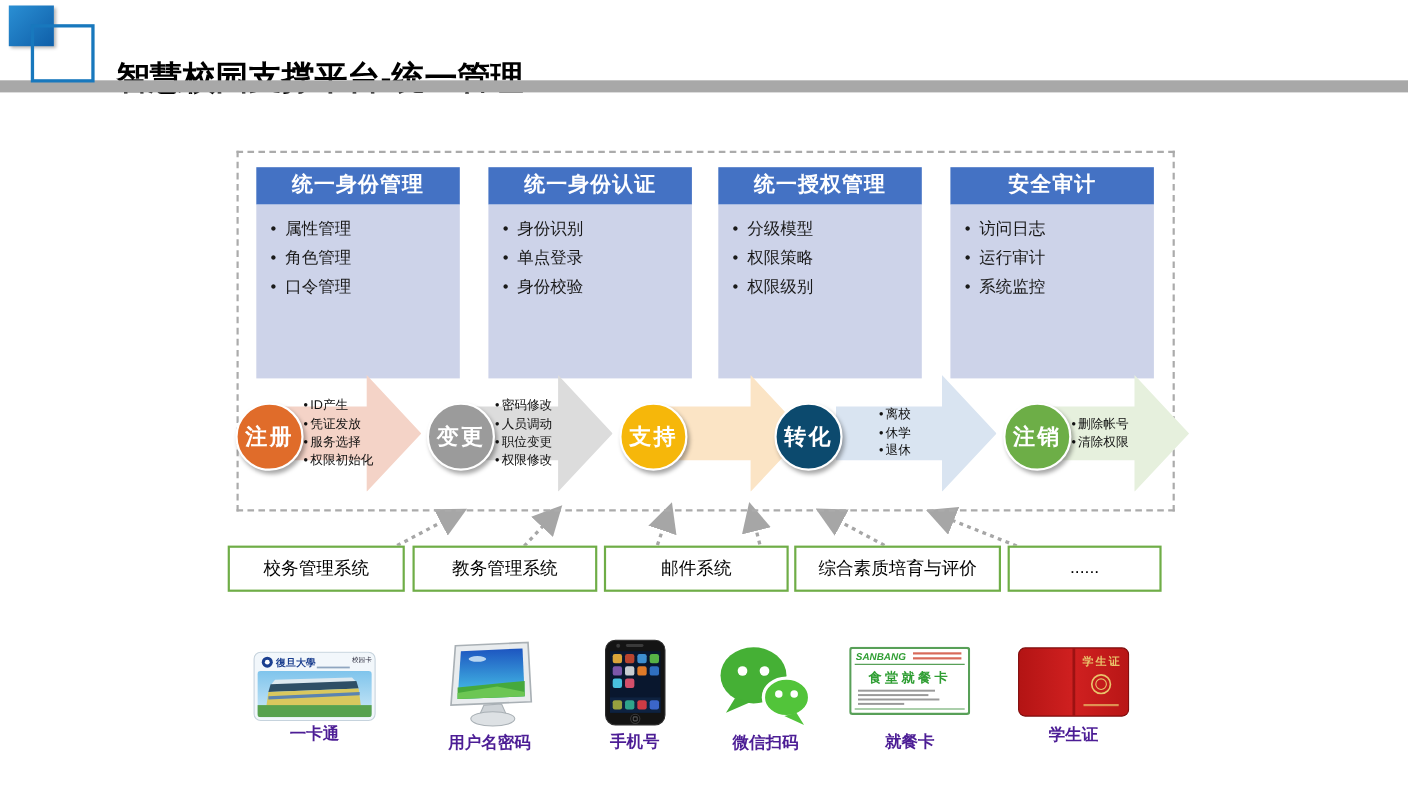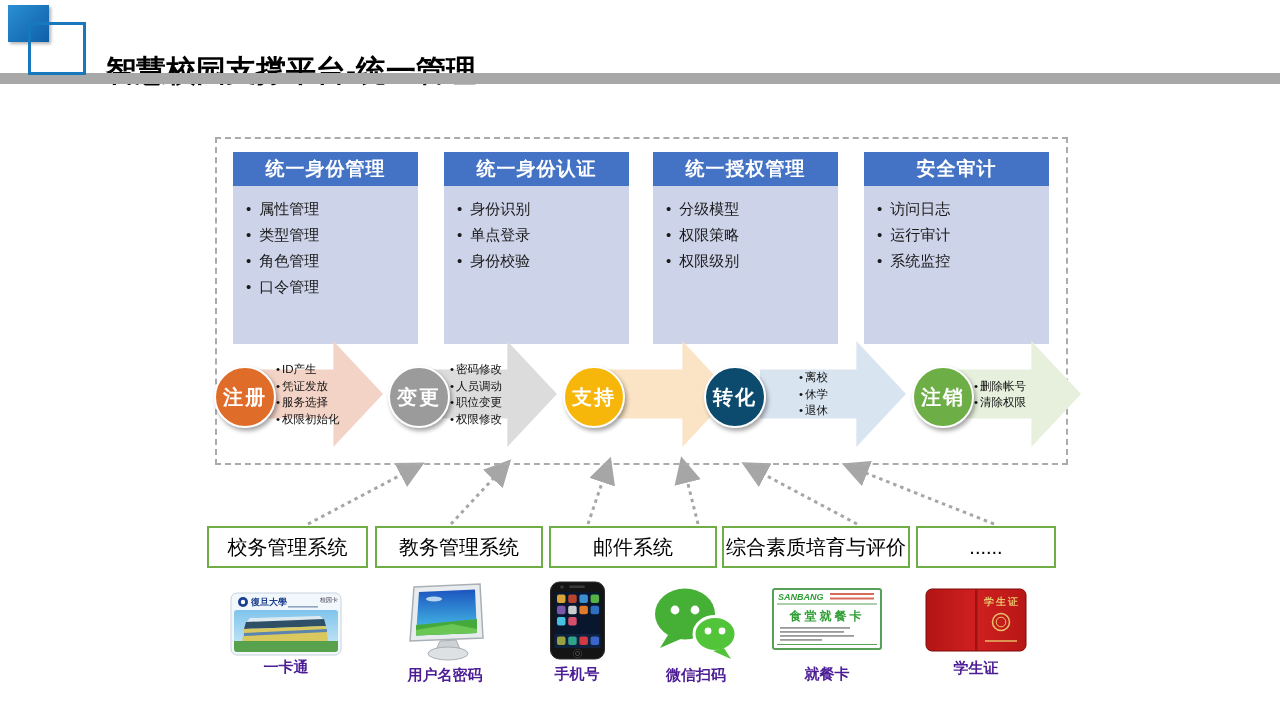--- a/index.html
+++ b/index.html
@@ -34,22 +34,22 @@
       justify-content:center;color:#fff;font-size:20px;font-weight:bold;letter-spacing:2px;}
   .flow-items{top:342px;height:104px;width:112px;display:flex;flex-direction:column;
       justify-content:center;z-index:2;}
   .flow-items div{font-size:11.5px;line-height:16.5px;color:#111;white-space:nowrap;}
   .flow-items div::before{content:"•";margin-right:2px;}
 
   
   .connectors{left:0;top:0;width:1280px;height:720px;pointer-events:none;z-index:0;}
 
   
-  .sys-box{top:526px;height:42px;border:2px solid #6fad47;background:#fff;display:flex;
-      align-items:center;justify-content:center;font-size:20px;color:#000;box-sizing:border-box;
+  .sys-box{top:496px;height:42px;border:2px solid #6fad47;background:#fff;display:flex;
+      align-items:center;justify-content:center;font-size:16px;color:#000;box-sizing:border-box;
       white-space:nowrap;}
 
   
   .cred-label{width:140px;text-align:center;font-size:15px;font-weight:bold;color:#4c1d95;}
   svg text{font-family:"Liberation Sans","DejaVu Sans",sans-serif;}
 </style>
 </head>
 <body>
 
 <div id="slide">
@@ -74,21 +74,20 @@
       <line x1="994" y1="524" x2="853" y2="468" marker-end="url(#ah)"></line>
     </g>
   </svg>
 
   <div class="abs dashed-frame"></div>
 
   <div class="abs panel" style="left:233px">
     <div class="panel-header">统一身份管理</div>
     <ul class="panel-body">
       <li>属性管理</li>
-      <li>类型管理</li>
       <li>角色管理</li>
       <li>口令管理</li>
     </ul>
   </div>
   <div class="abs panel" style="left:444px">
     <div class="panel-header">统一身份认证</div>
     <ul class="panel-body">
       <li>身份识别</li>
       <li>单点登录</li>
       <li>身份校验</li>

